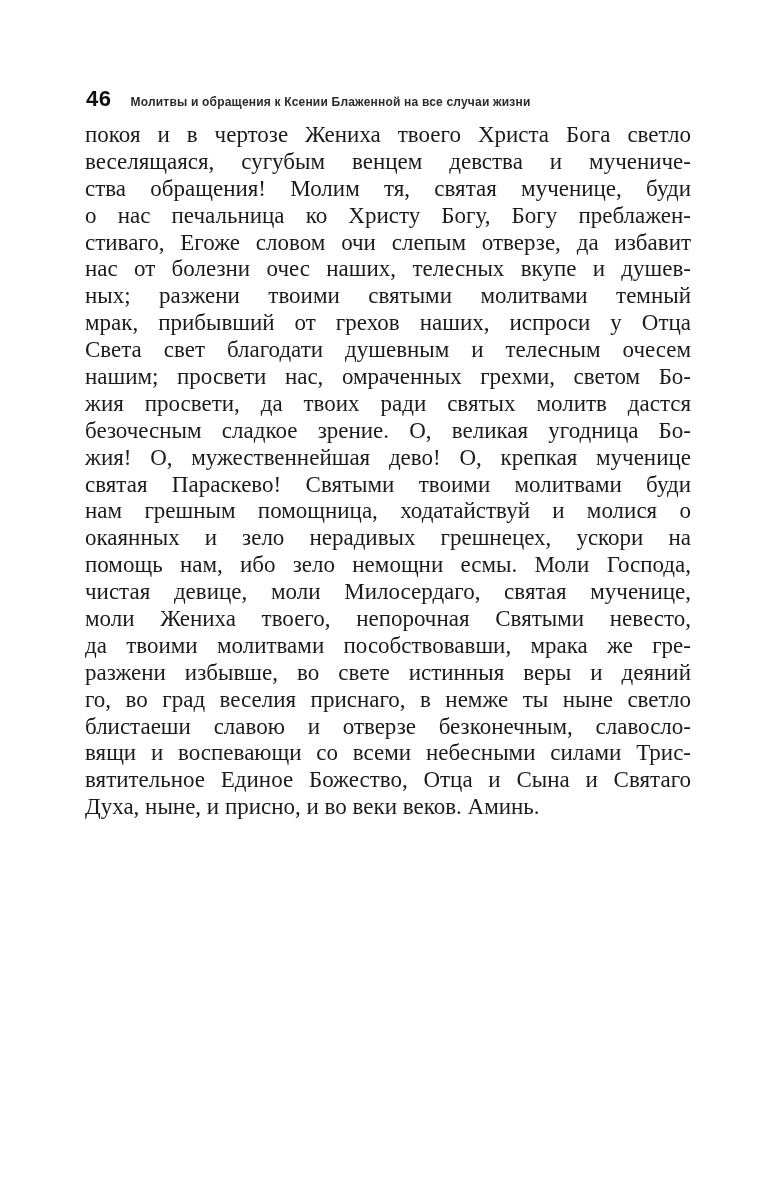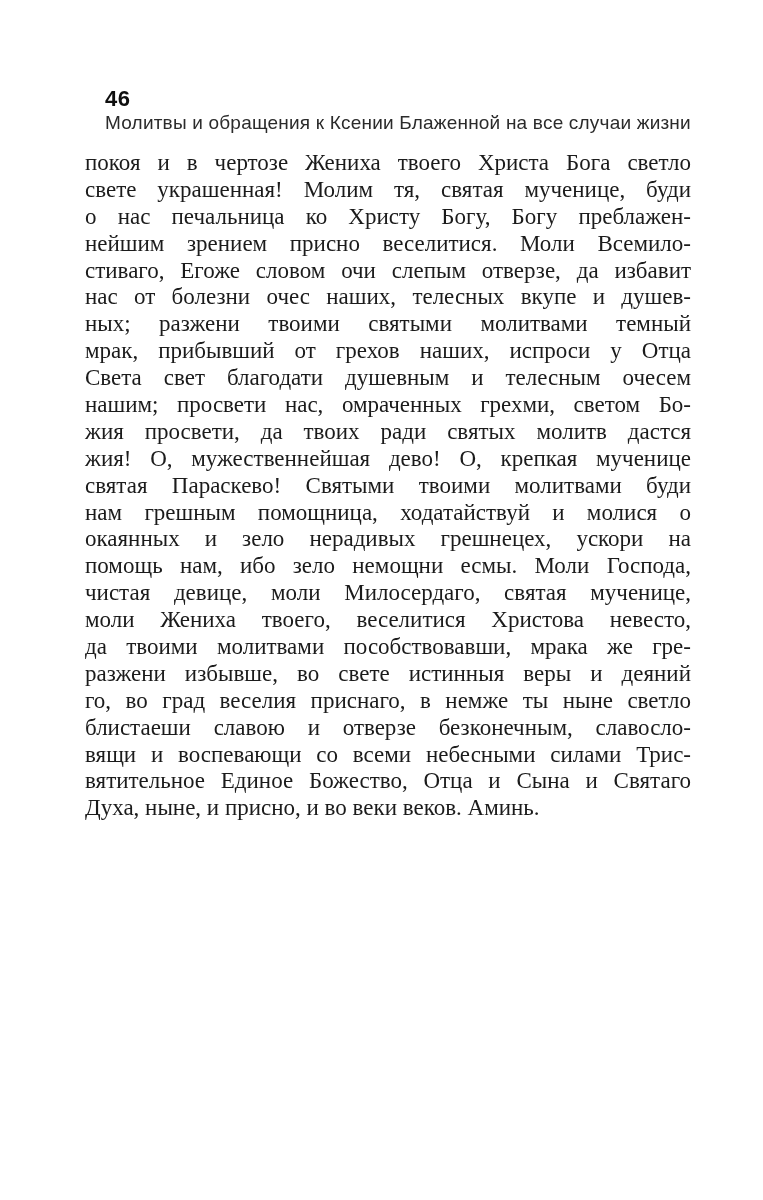--- a/index.html
+++ b/index.html
@@ -15,41 +15,40 @@
     overflow: hidden;
   }
   .page-header {
     position: absolute;
     left: 86px;
     top: 86px;
     width: 640px;
     display: flex;
     align-items: baseline;
     white-space: nowrap;
-    flex-direction: column;
   }
   .page-number {
     font-family: "Liberation Sans", sans-serif;
     font-weight: 700;
     font-size: 22px;
     color: #0f0f0f;
     letter-spacing: 0.5px;
   }
   .running-title {
     margin-left: 19px;
     font-family: "Liberation Sans", sans-serif;
-    font-weight: 400;
-    font-size: 19px;
+    font-weight: 700;
+    font-size: 12px;
     color: #2b2b2b;
     letter-spacing: 0.2px;
   }
   .body-text {
     position: absolute;
     left: 85px;
-    top: 150px;
+    top: 122px;
     width: 606px;
   }
   .text-line {
     font-family: "Liberation Serif", serif;
     font-weight: 400;
     font-size: 23px;
     line-height: 26.9px;
     height: 26.9px;
     color: #1b1b1b;
     text-align: justify;
@@ -66,37 +65,38 @@
 
 <div class="page">
   <header class="page-header">
     <span class="page-number">46</span>
     <span class="running-title">Молитвы и обращения к Ксении Блаженной на все случаи жизни</span>
   </header>
 
   <main class="body-text">
 
   <div class="text-line">покоя и в чертозе Жениха твоего Христа Бога светло</div>
-      <div class="text-line">свете украшенная! Молим тя, святая мученице, буди</div>
+      <div class="text-line">веселящаяся, сугубым венцем девства и мучениче-</div>
+      <div class="text-line">ства обращения! Молим тя, святая мученице, буди</div>
       <div class="text-line">о нас печальница ко Христу Богу, Богу преблажен-</div>
-      <div class="text-line">нейшим зрением присно веселитися. Моли Всемило-</div>
       <div class="text-line">стиваго, Егоже словом очи слепым отверзе, да избавит</div>
       <div class="text-line">нас от болезни очес наших, телесных вкупе и душев-</div>
       <div class="text-line">ных; разжени твоими святыми молитвами темный</div>
       <div class="text-line">мрак, прибывший от грехов наших, испроси у Отца</div>
       <div class="text-line">Света свет благодати душевным и телесным очесем</div>
       <div class="text-line">нашим; просвети нас, омраченных грехми, светом Бо-</div>
       <div class="text-line">жия просвети, да твоих ради святых молитв дастся</div>
+      <div class="text-line">безочесным сладкое зрение. О, великая угодница Бо-</div>
       <div class="text-line">жия! О, мужественнейшая дево! О, крепкая мученице</div>
       <div class="text-line">святая Параскево! Святыми твоими молитвами буди</div>
       <div class="text-line">нам грешным помощница, ходатайствуй и молися о</div>
       <div class="text-line">окаянных и зело нерадивых грешнецех, ускори на</div>
       <div class="text-line">помощь нам, ибо зело немощни есмы. Моли Господа,</div>
       <div class="text-line">чистая девице, моли Милосердаго, святая мученице,</div>
-      <div class="text-line">моли Жениха твоего, веселитися Христова невесто,</div>
+      <div class="text-line">моли Жениха твоего, непорочная Святыми невесто,</div>
       <div class="text-line">да твоими молитвами пособствовавши, мрака же гре-</div>
       <div class="text-line">разжени избывше, во свете истинныя веры и деяний</div>
       <div class="text-line">го, во град веселия приснаго, в немже ты ныне светло</div>
       <div class="text-line">блистаеши славою и отверзе безконечным, славосло-</div>
       <div class="text-line">вящи и воспевающи со всеми небесными силами Трис-</div>
       <div class="text-line">вятительное Единое Божество, Отца и Сына и Святаго</div>
       <div class="text-line last">Духа, ныне, и присно, и во веки веков. Аминь.</div>
     </main>
 </div>
 

